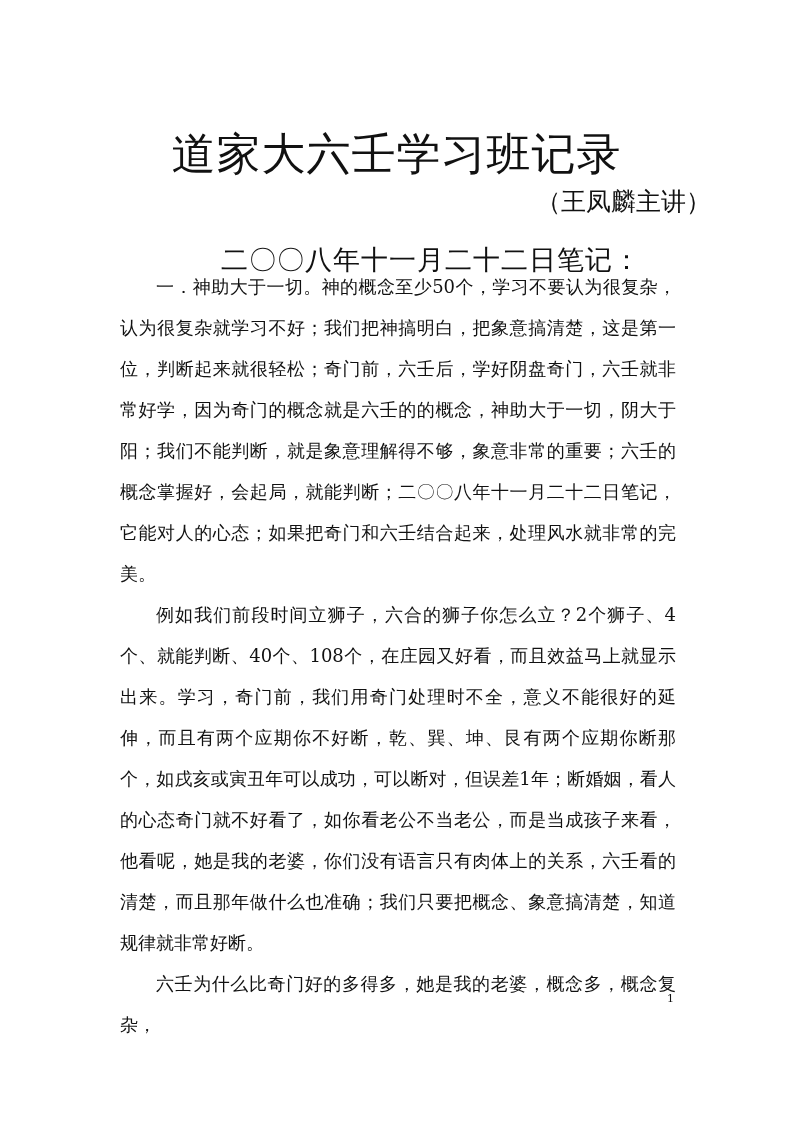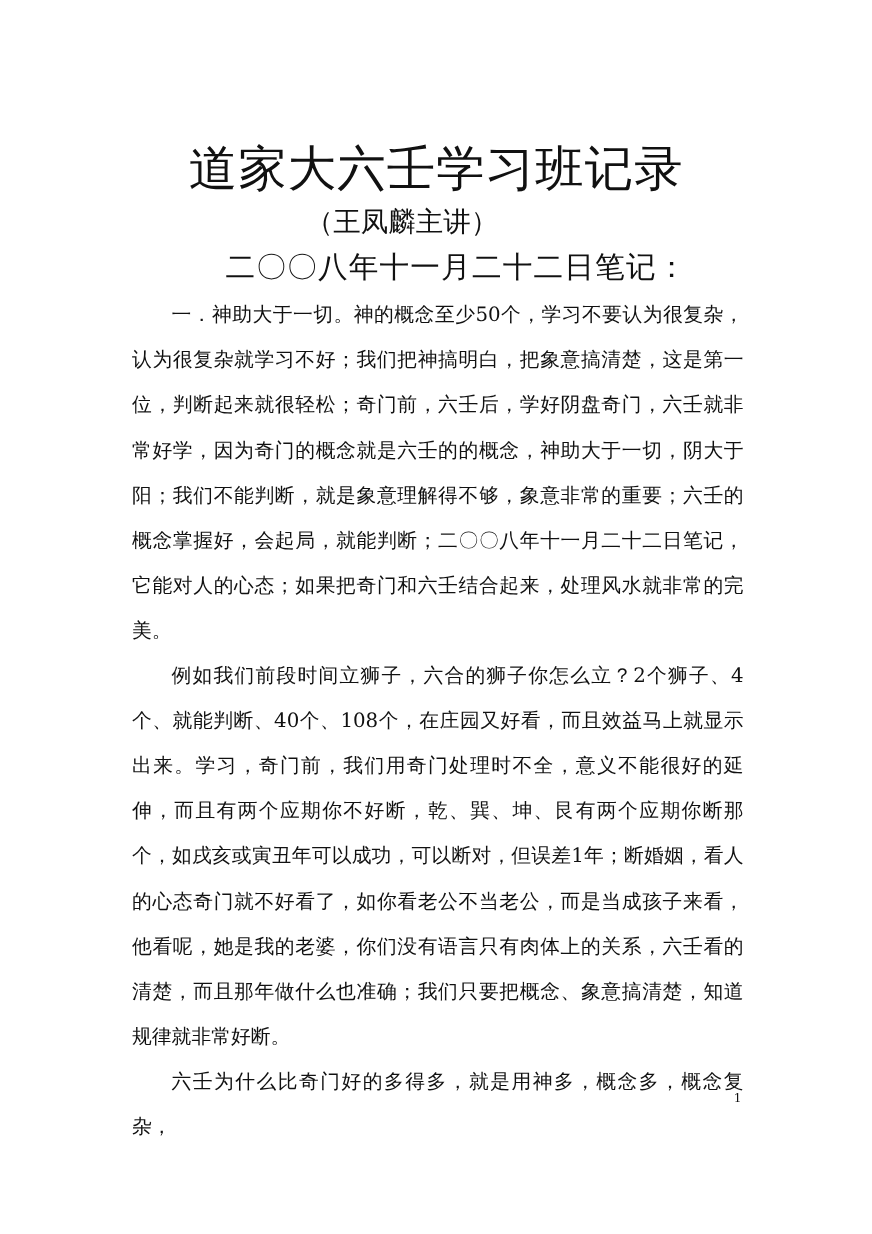--- a/index.html
+++ b/index.html
@@ -1,34 +1,34 @@
 <!DOCTYPE html>
 <html><head>
 <meta charset="utf-8">
 <style>
   html, body { margin: 0; padding: 0; background: #ffffff; }
   body { width: 793px; height: 1122px; position: relative; overflow: hidden;
          font-family: "DejaVu Serif", "Liberation Serif", serif; color: #111; }
   .page { position: absolute; left: 0; top: 0; width: 793px; height: 1122px; background: #fff; }
   .title { position: absolute; top: 124px; left: 0; width: 793px; text-align: center;
            font-size: 44px; letter-spacing: 1px; line-height: 60px; font-weight: normal; margin: 0; }
-  .subtitle { position: absolute; top: 184px; left: 0; width: 711px; text-align: center;
-              font-size: 25px; line-height: 36px; margin: 0; padding-left: 10px; }
-  .date { position: absolute; top: 224px; left: 205px; font-size: 27px; line-height: 40px; margin: 0; letter-spacing: 1px; text-align: center; }
+  .subtitle { position: absolute; top: 184px; left: 0; width: 711px; text-align: right;
+              font-size: 25px; line-height: 36px; margin: 0; }
+  .date { position: absolute; top: 224px; left: 205px; font-size: 27px; line-height: 40px; margin: 16px; letter-spacing: 1px; text-align: center; }
   .body { position: absolute; top: 266px; left: 120px; width: 556px; }
   .para { margin: 0; font-size: 18px; line-height: 41px; text-align: justify; text-justify: inter-character; }
   .indent { text-indent: 36px; }
   .pagenum { position: absolute; top: 992px; left: 667px; font-size: 11px; }
 </style>
 </head>
 <body>
 
 <div class="page">
   <h1 class="title">道家大六壬学习班记录</h1>
   <p class="subtitle">（王凤麟主讲）</p>
   <p class="date">二〇〇八年十一月二十二日笔记：</p>
   <div class="body">
     <p class="para indent">一．神助大于一切。神的概念至少50个，学习不要认为很复杂，认为很复杂就学习不好；我们把神搞明白，把象意搞清楚，这是第一位，判断起来就很轻松；奇门前，六壬后，学好阴盘奇门，六壬就非常好学，因为奇门的概念就是六壬的的概念，神助大于一切，阴大于阳；我们不能判断，就是象意理解得不够，象意非常的重要；六壬的概念掌握好，会起局，就能判断；二〇〇八年十一月二十二日笔记，它能对人的心态；如果把奇门和六壬结合起来，处理风水就非常的完美。</p>
     <p class="para indent">例如我们前段时间立狮子，六合的狮子你怎么立？2个狮子、4个、就能判断、40个、108个，在庄园又好看，而且效益马上就显示出来。学习，奇门前，我们用奇门处理时不全，意义不能很好的延伸，而且有两个应期你不好断，乾、巽、坤、艮有两个应期你断那个，如戌亥或寅丑年可以成功，可以断对，但误差1年；断婚姻，看人的心态奇门就不好看了，如你看老公不当老公，而是当成孩子来看，他看呢，她是我的老婆，你们没有语言只有肉体上的关系，六壬看的清楚，而且那年做什么也准确；我们只要把概念、象意搞清楚，知道规律就非常好断。</p>
-    <p class="para indent">六壬为什么比奇门好的多得多，就是用神多，概念多，概念复杂，</p>
+    <p class="para indent">六壬为什么比奇门好的多得多，她是我的老婆，概念多，概念复杂，</p>
   </div>
   <div class="pagenum">1</div>
 </div>
 
 </body></html>

